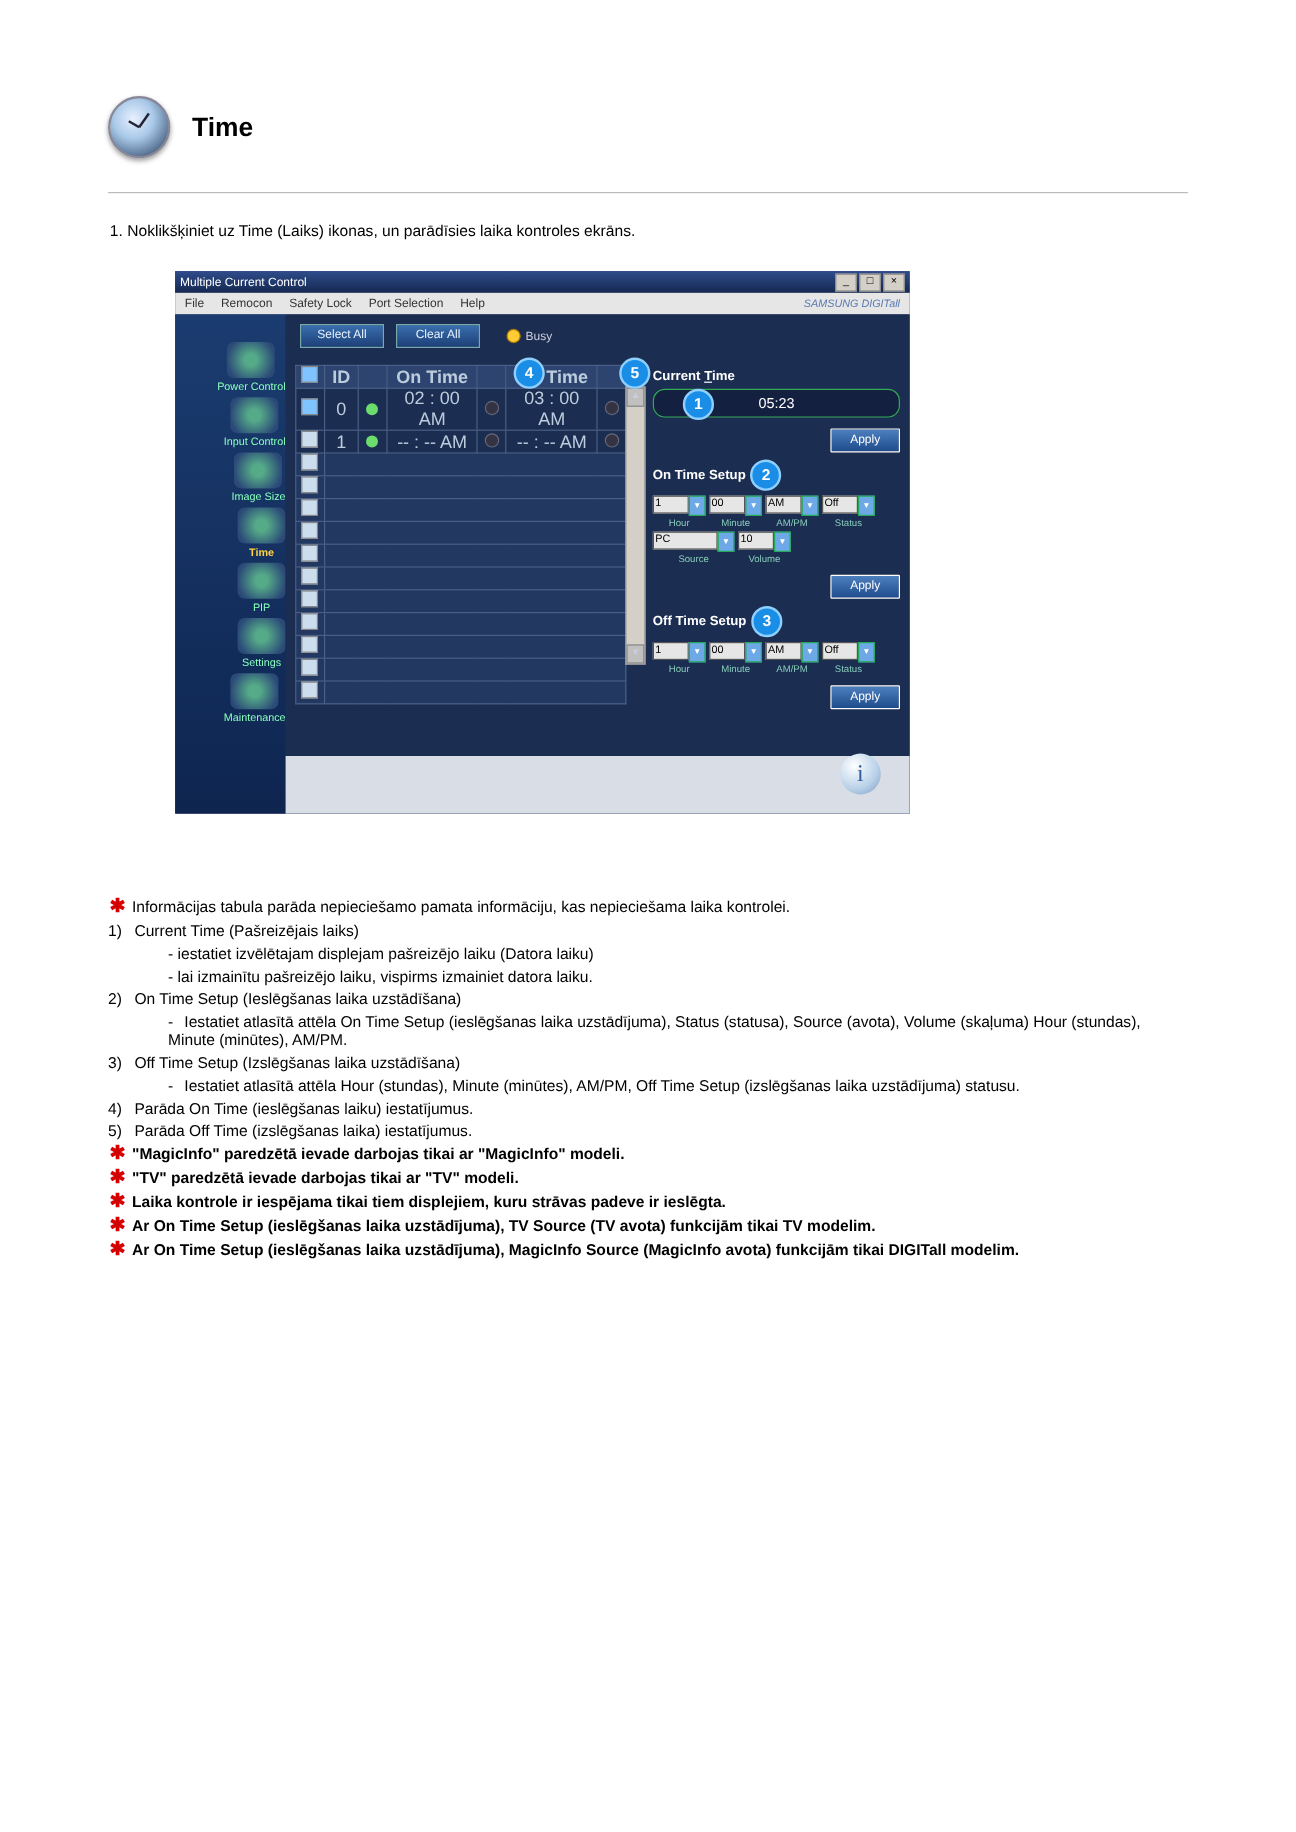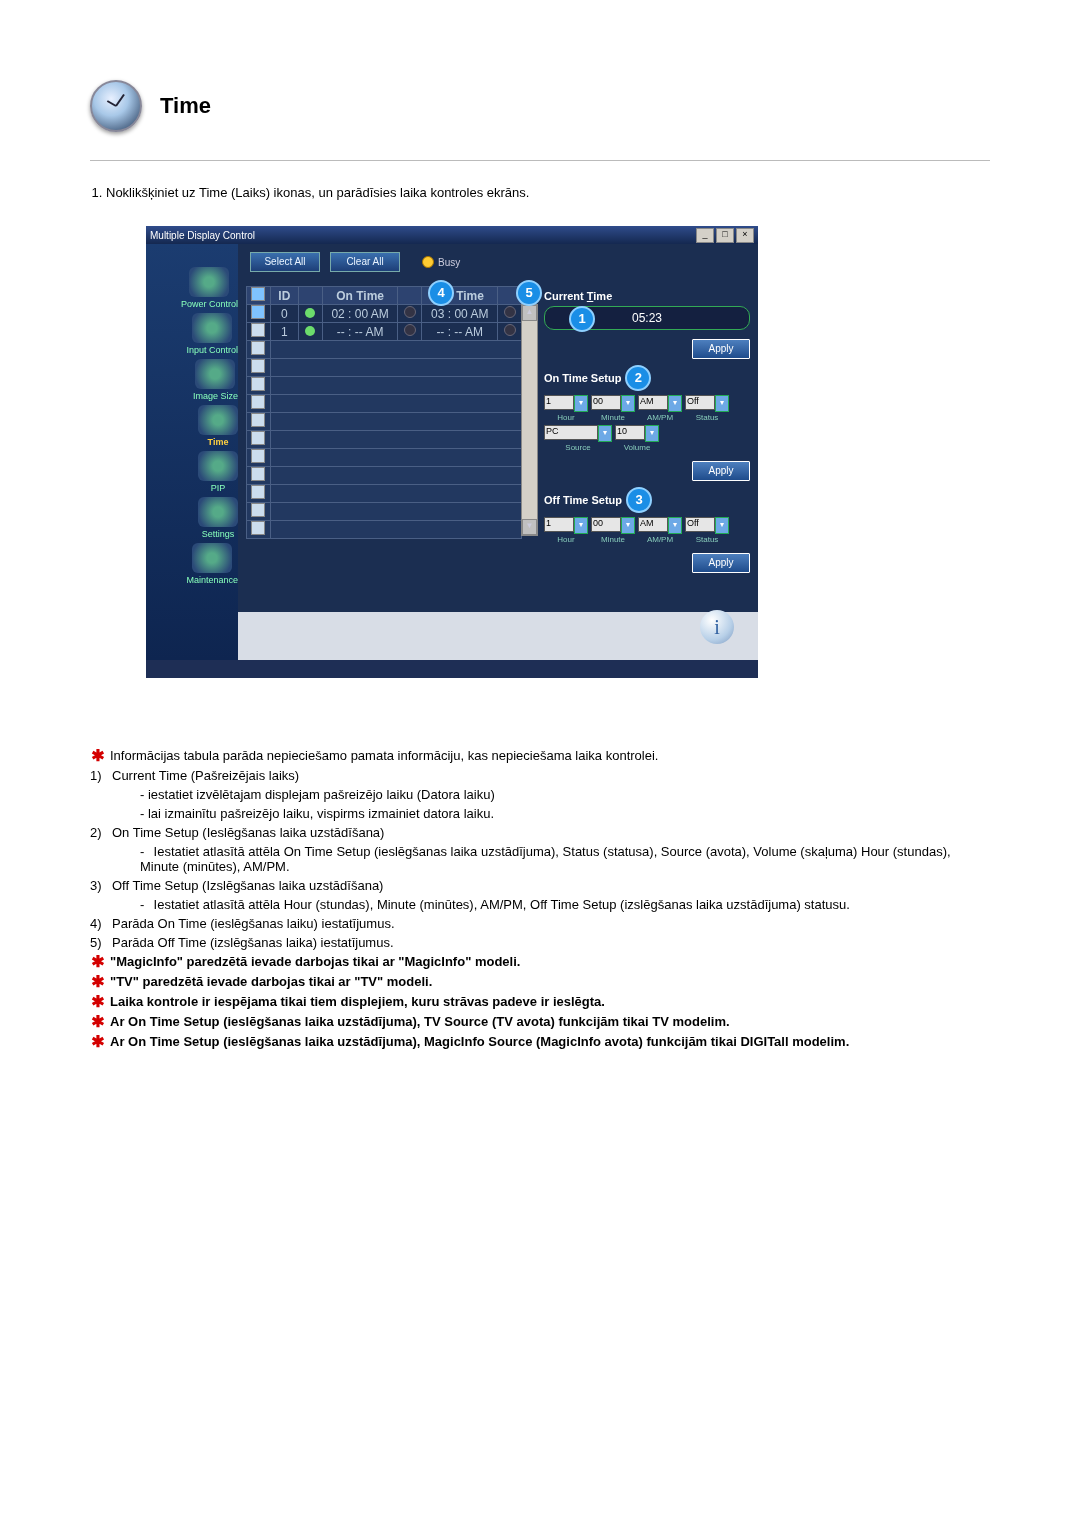--- a/index.html
+++ b/index.html
@@ -24,21 +24,21 @@
 .sblab{font-size:9px;color:#8fb}
 .sblab.sel{color:#ffd040;font-weight:bold}
 .mainarea{flex:1;background:#1b2e51;position:relative}
 .toprow{display:flex;gap:10px;padding:8px 12px}
 .btnS,.btnC{width:68px;height:18px;border:1px solid #7aa;background:linear-gradient(#3a6fae,#1d3f78);color:#e8f3ff;text-align:center;line-height:17px;font-size:10px}
 .busy{display:flex;align-items:center;gap:4px;margin-left:12px}
 .dot{width:10px;height:10px;border-radius:50%;background:#ffcc33;border:1px solid #aa7700}
 .tablewrap{position:absolute;left:104px;top:42px;width:276px}
 .callout{position:absolute;width:22px;height:22px;border-radius:50%;background:#1a8ee6;border:2px solid #8fd0ff;color:#fff;text-align:center;line-height:22px;font-size:13px;font-weight:bold;z-index:5}
 .tbl{border-collapse:collapse;width:100%}
-.tbl th,.tbl td{border:1px solid #4a5f85;height:17px;padding:0 2px;text-align:center;font-size:12px;color:#bcd}
+.tbl th,.tbl td{border:1px solid #4a5f85;height:17px;padding:0 2px;text-align:center;font-size:15px;color:#bcd}
 .tbl th{background:#2d4370}
 .emptycell{background:#223860}
 .chk{width:12px;height:12px;display:inline-block;border:1px solid #888;background:#cde}
 .chk.on{background:#7fc3ff}
 .gdot{width:10px;height:10px;border-radius:50%;background:#6cdc6c;display:inline-block}
 .odot{width:10px;height:10px;border-radius:50%;background:#334;display:inline-block;border:1px solid #667}
 .rpanel{position:absolute;right:8px;top:42px;width:206px}
 .panelTitle{color:#fff;font-weight:bold;font-size:11px;margin:4px 0;display:flex;align-items:center;gap:4px}
 .underlineT{text-decoration:underline}
 .timebox{background:#142040;border:1px solid #3a5;border-radius:10px;height:22px;color:#fff;text-align:center;line-height:22px;font-size:12px;position:relative;margin:2px 0}
@@ -74,24 +74,32 @@
     <h1>Time</h1>
   </div>
   <hr class="thin">
 
   <ol class="instr">
     <li>Noklikšķiniet uz Time (Laiks) ikonas, un parādīsies laika kontroles ekrāns.</li>
   </ol>
 
   <div class="shot">
     <div class="titlebar">
-      <span class="ttxt">Multiple Display Control</span>
+      <span class="ttxt">Multiple Current Control</span>
       <div class="winbtn">_</div>
       <div class="winbtn">□</div>
       <div class="winbtn">×</div>
+    </div>
+    <div class="menubar">
+      <span>File</span>
+      <span>Remocon</span>
+      <span>Safety Lock</span>
+      <span>Port Selection</span>
+      <span>Help</span>
+      <span class="brand">SAMSUNG DIGITall</span>
     </div>
     <div class="work">
       <div class="sidebar">
         <div class="sbitem">
             <div class="sbicon"></div>
             <div class="sblab">Power Control</div>
           </div>
         <div class="sbitem">
             <div class="sbicon"></div>
             <div class="sblab">Input Control</div>

